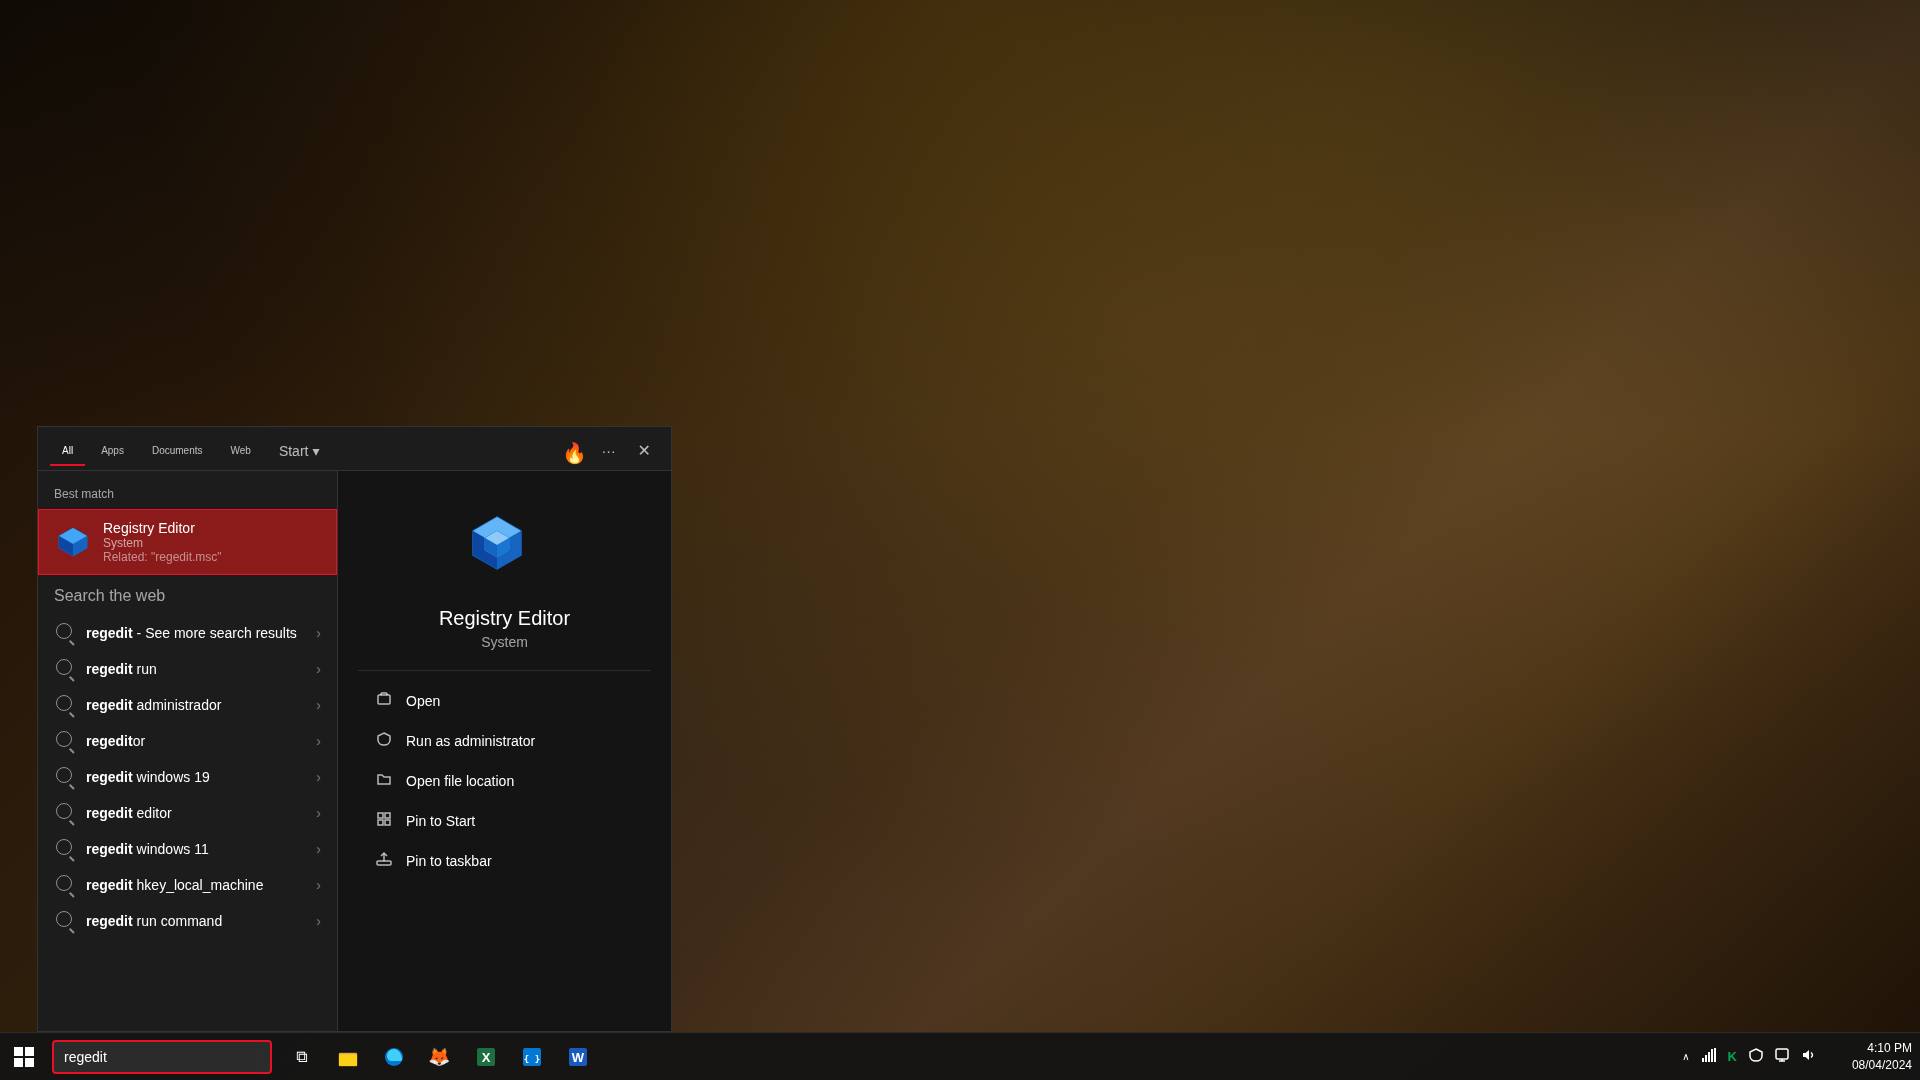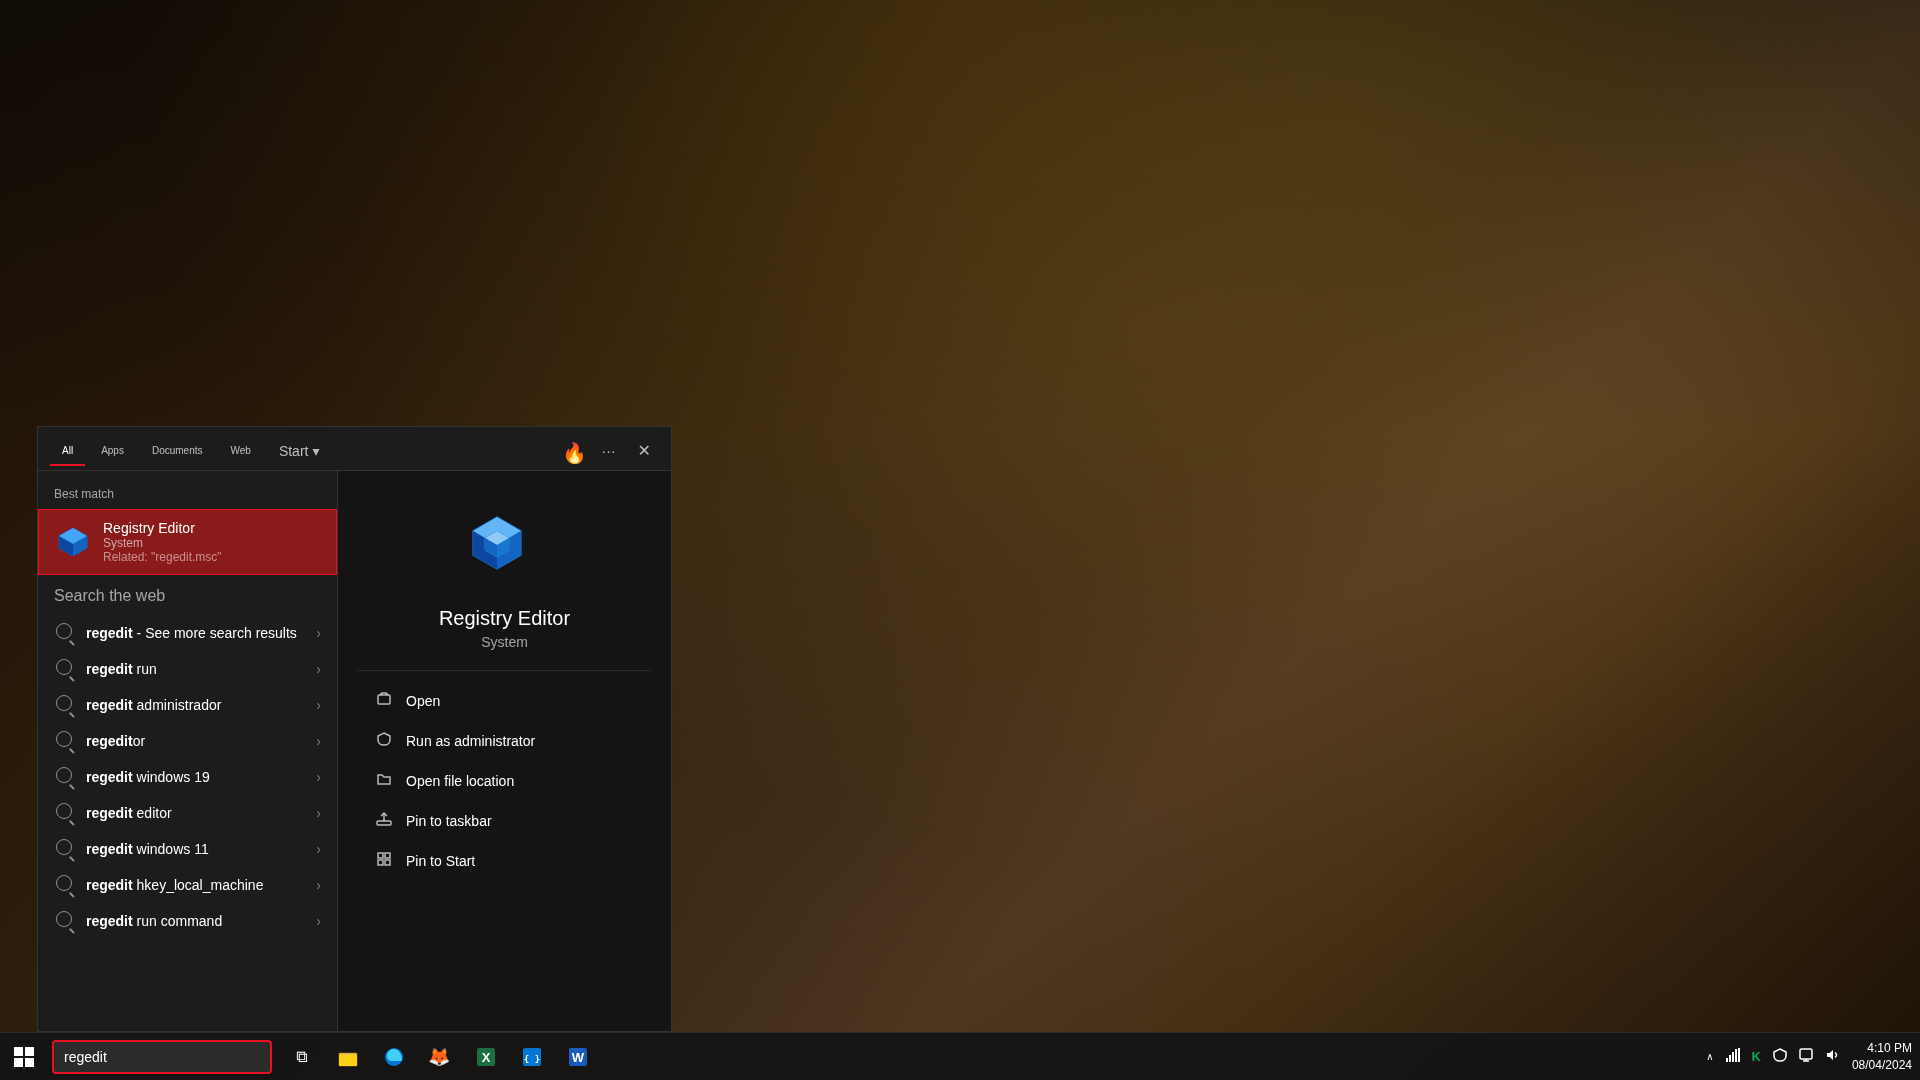--- a/index.html
+++ b/index.html
@@ -108,21 +108,21 @@
       font-size: 20px;
     }
 
     .taskbar-clock {
       display: flex;
       flex-direction: column;
       align-items: flex-end;
       color: white;
       font-size: 12px;
       line-height: 1.4;
-      margin-left: 1px;
+      margin-left: 25px;
       cursor: pointer;
     }
 
     
     .search-panel {
       position: absolute;
       bottom: 48px;
       left: 37px;
       width: 635px;
       background: #1c1c1c;
@@ -595,37 +595,37 @@
           <svg width="16" height="16" viewBox="0 0 16 16" fill="none">
             <path d="M2 4h4l2 2h6v7H2V4z" stroke="rgba(255,255,255,0.7)" stroke-width="1.5" fill="none"></path>
           </svg>
         </div>
         <div class="action-text">Open file location</div>
       </div>
 
       <div class="action-item">
         <div class="action-icon">
           <svg width="16" height="16" viewBox="0 0 16 16" fill="none">
-            <rect x="1" y="10" width="14" height="4" rx="1" stroke="rgba(255,255,255,0.7)" stroke-width="1.5" fill="none"></rect>
-            <path d="M8 2v8M5 5l3-3 3 3" stroke="rgba(255,255,255,0.7)" stroke-width="1.5"></path>
-          </svg>
-        </div>
-        <div class="action-text">Pin to taskbar</div>
-      </div>
-
-      <div class="action-item">
-        <div class="action-icon">
-          <svg width="16" height="16" viewBox="0 0 16 16" fill="none">
             <rect x="2" y="2" width="5" height="5" stroke="rgba(255,255,255,0.7)" stroke-width="1.5" fill="none"></rect>
             <rect x="9" y="2" width="5" height="5" stroke="rgba(255,255,255,0.7)" stroke-width="1.5" fill="none"></rect>
             <rect x="2" y="9" width="5" height="5" stroke="rgba(255,255,255,0.7)" stroke-width="1.5" fill="none"></rect>
             <rect x="9" y="9" width="5" height="5" stroke="rgba(255,255,255,0.7)" stroke-width="1.5" fill="none"></rect>
           </svg>
         </div>
         <div class="action-text">Pin to Start</div>
+      </div>
+
+      <div class="action-item">
+        <div class="action-icon">
+          <svg width="16" height="16" viewBox="0 0 16 16" fill="none">
+            <rect x="1" y="10" width="14" height="4" rx="1" stroke="rgba(255,255,255,0.7)" stroke-width="1.5" fill="none"></rect>
+            <path d="M8 2v8M5 5l3-3 3 3" stroke="rgba(255,255,255,0.7)" stroke-width="1.5"></path>
+          </svg>
+        </div>
+        <div class="action-text">Pin to taskbar</div>
       </div>
     </div>
   </div>
 </div>
 
 <div class="taskbar">
 
   <div class="taskbar-start">
     <div class="start-icon">
       <div></div>

